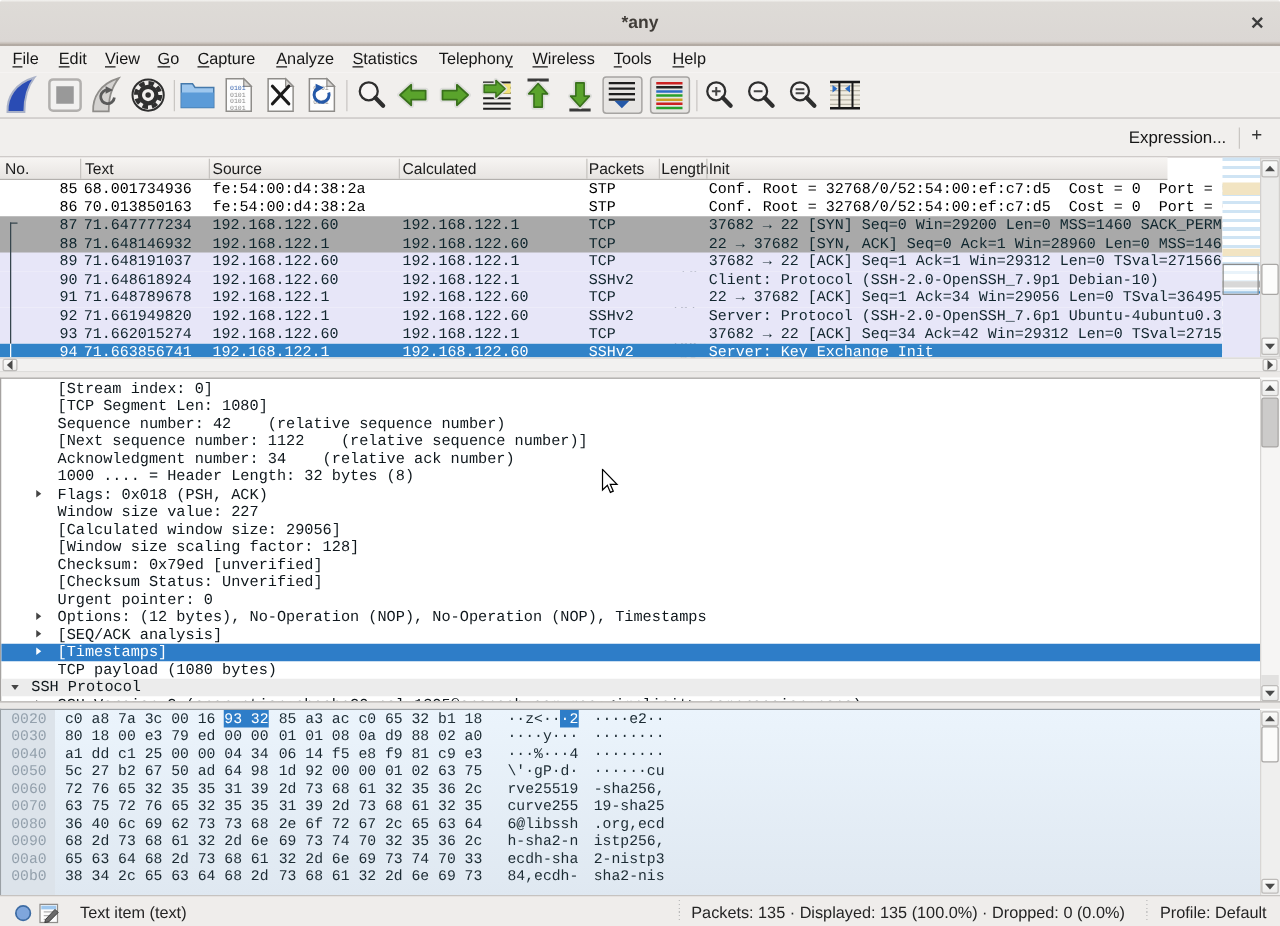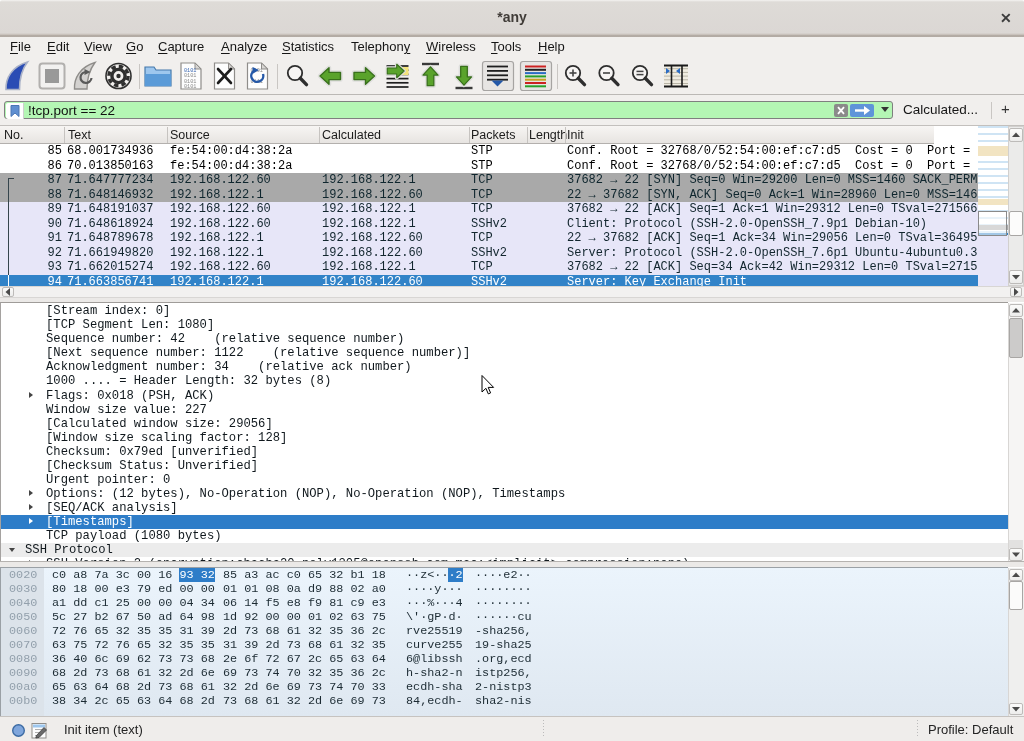--- a/index.html
+++ b/index.html
@@ -249,42 +249,21 @@
         <line x1="-12" y1="10.5" x2="12" y2="10.5" stroke="#1a1a1a" stroke-width="2"></line>
         <line x1="-4.5" y1="-11" x2="-4.5" y2="11" stroke="#1a1a1a" stroke-width="1.6"></line>
         <line x1="6" y1="-11" x2="6" y2="11" stroke="#1a1a1a" stroke-width="1.6"></line>
         <polygon points="-10,-8 -6,-5 -10,-2" fill="#2b6cc4"></polygon>
         <polygon points="4,-8 0,-5 4,-2" fill="#2b6cc4"></polygon>
       </g>
     </svg>
 </div>
 
 <div class="abs" id="filterbar">
-  <div id="finput">
-    <div id="fbook">
-        <svg width="18" height="16" style="position:absolute;left:0;top:0">
-          <polygon points="5,2.5 13,2.5 13,13.5 9,10 5,13.5" fill="#608fd0" stroke="#4a76b4" stroke-width="1"></polygon>
-        </svg>
-      </div>
-    <span id="ftext">!tcp.port == 22</span>
-    <div id="fclear">
-        <svg width="14" height="13" style="position:absolute;left:0;top:0">
-          <line x1="4" y1="3.2" x2="10" y2="9.8" stroke="#fff" stroke-width="1.8"></line>
-          <line x1="10" y1="3.2" x2="4" y2="9.8" stroke="#fff" stroke-width="1.8"></line>
-        </svg>
-      </div>
-    <div id="fapply">
-        <svg width="24" height="13" style="position:absolute;left:0;top:0">
-          <line x1="5" y1="6.5" x2="16" y2="6.5" stroke="#fff" stroke-width="2.4"></line>
-          <polygon points="14,2 20,6.5 14,11" fill="#fff"></polygon>
-        </svg>
-      </div>
-  <div style="position:absolute;left:876px;top:5px;width:0;height:0;border-top:5px solid #333;border-left:4px solid transparent;border-right:4px solid transparent"></div>
-    </div>
-  <span id="fexpr">Calculated...</span>
+  <span id="fexpr">Expression...</span>
   <div id="fsep"></div>
   <span id="fplus">+</span>
 </div>
 
 <div class="abs" id="pkheader">
   <span class="hl" style="left:4px">No.</span>
   <span class="hl" style="left:68px">Text</span>
   <span class="hl" style="left:170px">Source</span>
   <span class="hl" style="left:322px">Calculated</span>
   <span class="hl" style="left:471px">Packets</span>
@@ -374,21 +353,22 @@
     </div>
     <div style="position:absolute;left:1px;top:13px;width:14px;height:29px;background:#fbfbfa;border:1px solid #a8a6a4;border-radius:2px"></div>
     <div style="position:absolute;left:1px;top:135px;width:14px;height:12px;background:linear-gradient(#fbfbfa,#ececeb);border:1px solid #bdbbb9;border-radius:2px">
       <svg width="14" height="12" style="position:absolute;left:-1px;top:-1px">
         <polygon points="3,4 11,4 7,8.5" fill="#4a4a4a"></polygon>
       </svg>
     </div>
   </div>
 
 <div class="abs" id="statusbar">
-  <span class="st" style="left:64px">Init item (text)</span>
+  <span class="st" style="left:64px">Text item (text)</span>
+  <span class="st" style="left:553px">Packets: 135 · Displayed: 135 (100.0%) · Dropped: 0 (0.0%)</span>
   <span class="st" style="left:928px">Profile: Default</span>
   <div class="dotsep" style="left:543px"></div>
   <div class="dotsep" style="left:917px"></div>
   <svg width="60" height="25" style="position:absolute;left:0;top:0">
       <circle cx="18.5" cy="13.5" r="5.8" fill="#7fa6dc" stroke="#3c6ba3" stroke-width="1.4"></circle>
 <rect x="32" y="6.5" width="14" height="14.5" fill="#fdfdfd" stroke="#8f8d8a" stroke-width="1"></rect>
 <rect x="33" y="7.5" width="12" height="3" fill="#9ec7ee"></rect>
 <line x1="35" y1="12.5" x2="43" y2="12.5" stroke="#b0b0b0" stroke-width="1"></line>
 <line x1="35" y1="15.5" x2="43" y2="15.5" stroke="#b0b0b0" stroke-width="1"></line>
 <line x1="35" y1="18.5" x2="41" y2="18.5" stroke="#b0b0b0" stroke-width="1"></line>

